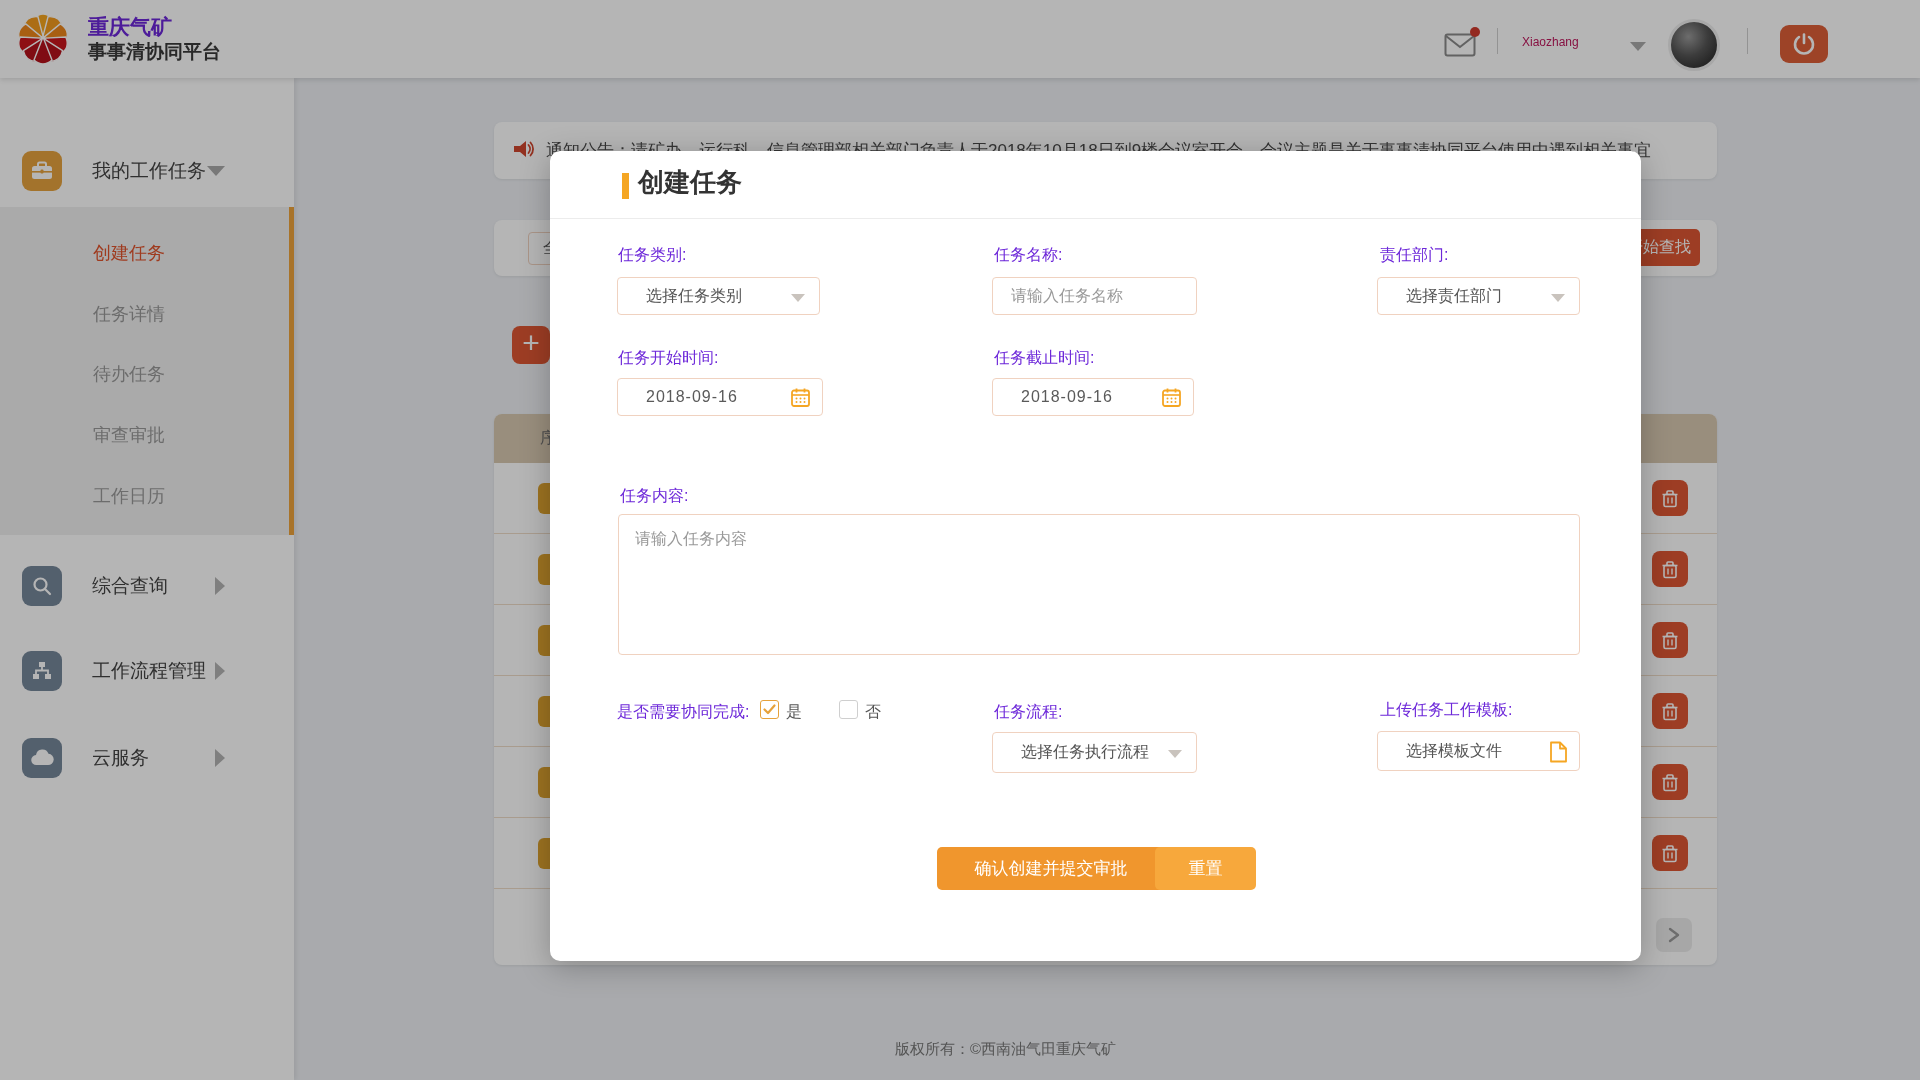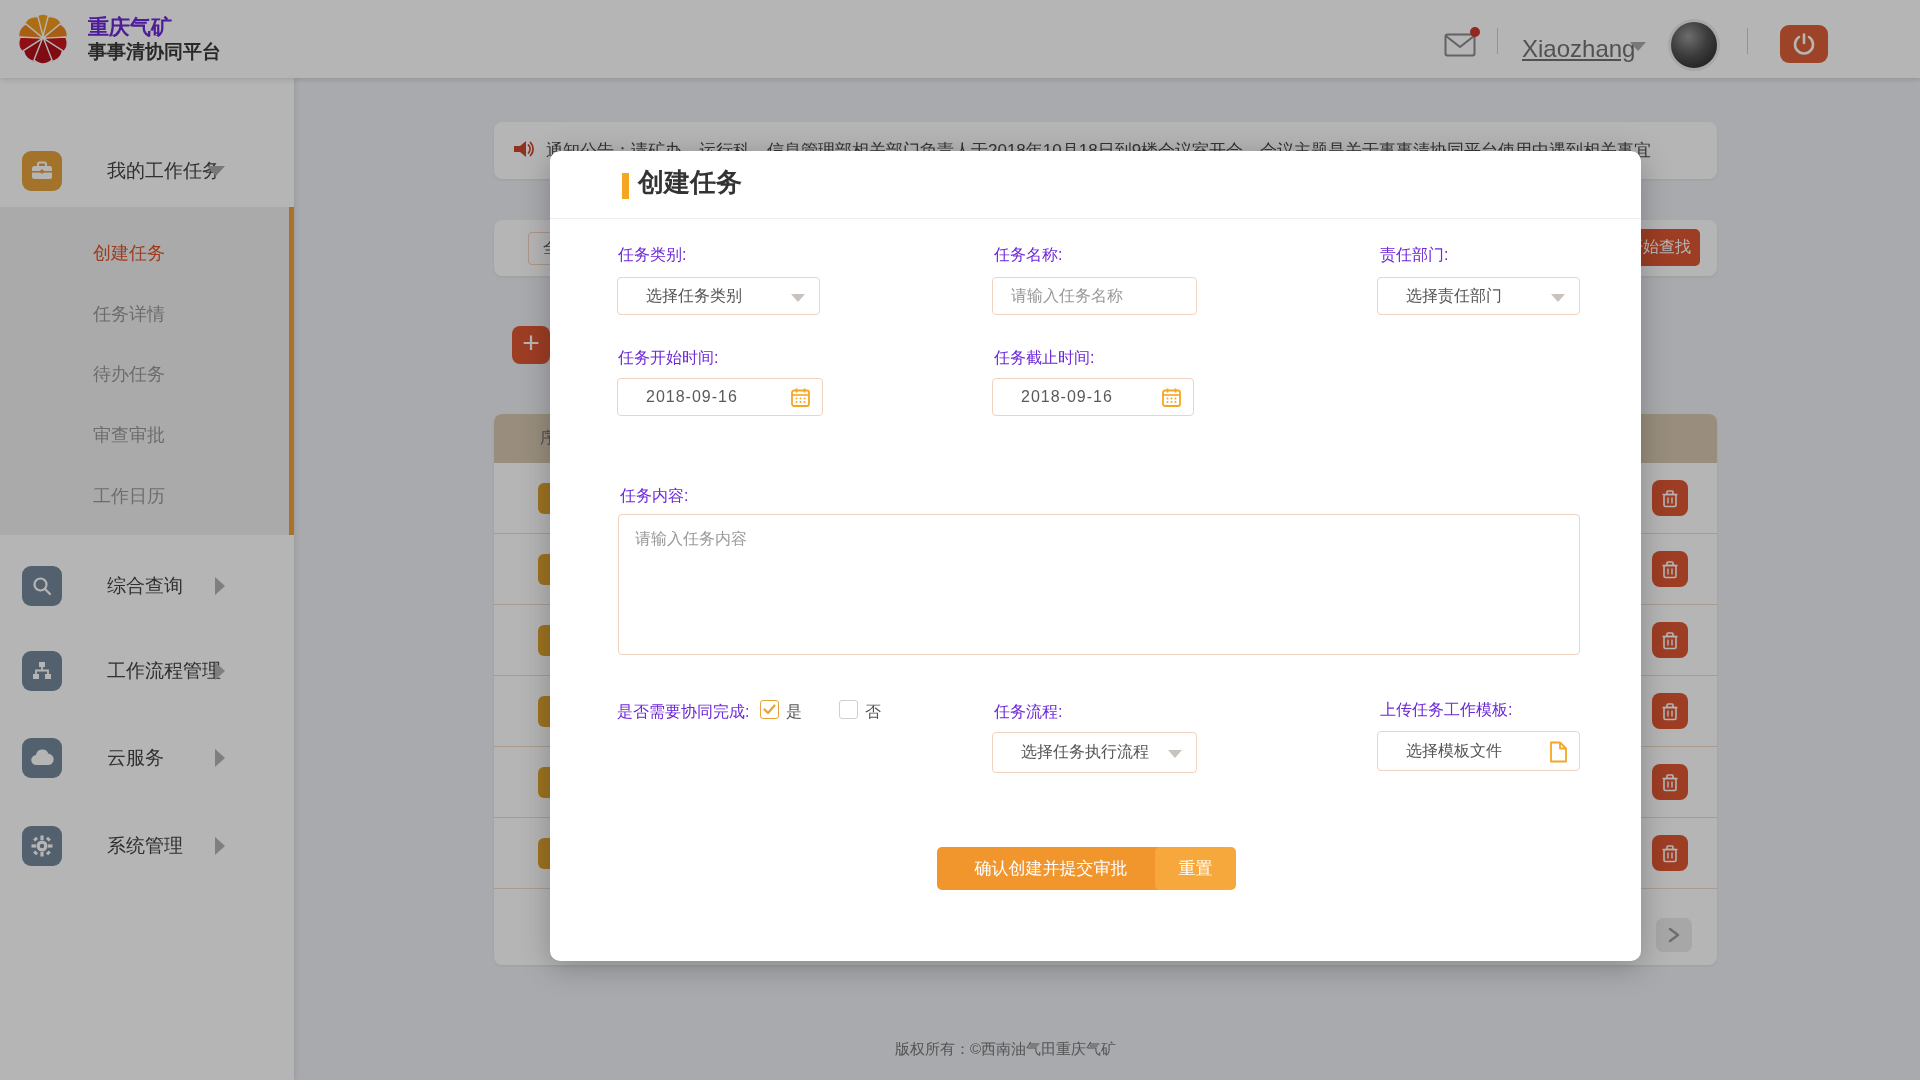--- a/index.html
+++ b/index.html
@@ -11,34 +11,34 @@
   .header { position:absolute; left:0; top:0; width:1920px; height:78px; background:#ffffff;
             box-shadow:0 2px 5px rgba(0,0,0,.12); z-index:10; }
   .brand { position:absolute; left:14px; top:8px; display:flex; align-items:center; gap:16px; }
   .brand-text { display:flex; flex-direction:column; line-height:1.25; }
   .brand-line1 { font-size:21px; font-weight:bold; color:#6d28d9; }
   .brand-line2 { font-size:19px; font-weight:bold; color:#3a3a3a; }
   .mail-wrap { position:absolute; left:1444px; top:32px; width:32px; height:26px; }
   .mail-dot { position:absolute; right:-4px; top:-5px; width:10px; height:10px; border-radius:50%;
               background:#cf3a2e; }
   .hdr-divider { position:absolute; top:28px; width:1px; height:26px; background:#cfcfcf; }
-  .username { position:absolute; left:1522px; top:35px; font-size:24px; color:#737373;text-decoration:underline; }
+  .username { position:absolute; left:1522px; top:35px; font-size:12px; color:#be185d; }
   .user-caret { position:absolute; left:1630px; top:42px; width:0; height:0;
                 border-left:8px solid transparent; border-right:8px solid transparent;
                 border-top:9px solid #a9a9a9; }
   .avatar { position:absolute; left:1668px; top:19px; width:52px; height:52px; border-radius:50%;
             background:radial-gradient(circle at 38% 32%, #9a9a9a 0%, #555 45%, #1d1d1d 100%);
             border:3px solid #ededed; }
   .power-btn { position:absolute; left:1780px; top:25px; width:48px; height:38px; border-radius:9px;
                background:#dd5f38; display:flex; align-items:center; justify-content:center; }
 
   
   .sidebar { position:absolute; left:0; top:78px; width:294px; height:1002px; background:#ffffff;
              box-shadow:2px 0 5px rgba(0,0,0,.08); z-index:9; }
-  .side-group { position:absolute; left:0; width:253px; height:66px; display:flex; align-items:center;gap:15px; }
+  .side-group { position:absolute; left:0; width:253px; height:66px; display:flex; align-items:center; }
   .icon-tile { width:40px; height:40px; border-radius:9px; margin-left:22px;
                display:flex; align-items:center; justify-content:center; flex:0 0 auto; }
   .tile-amber { background:#e6a33e; }
   .tile-slate { background:#76889a; }
   .side-label { font-size:19px; color:#444; margin-left:30px; }
   .caret-down { width:0; height:0; border-left:9px solid transparent; border-right:9px solid transparent;
                 border-top:10px solid #a9a9a9; position:absolute; right:28px; }
   .caret-right { width:0; height:0; border-top:9px solid transparent; border-bottom:9px solid transparent;
                  border-left:10px solid #b3b3b3; position:absolute; right:28px; }
   .submenu { position:absolute; left:0; top:129px; width:294px; height:328px; background:#f0f0f0;
@@ -101,21 +101,21 @@
                     font-family:"Liberation Sans","DejaVu Sans",sans-serif; }
   textarea.f-area::placeholder { color:#999; }
   .checkbox { position:absolute; top:549px; width:19px; height:19px; border-radius:3px;
               background:#fff; display:flex; align-items:center; justify-content:center; }
   .cb-checked { border:1px solid #e6a23c; }
   .cb-unchecked { border:1px solid #cfcfcf; }
   .cb-label { position:absolute; top:551px; font-size:16px; color:#555; }
   .m-btn { position:absolute; top:696px; height:43px; border-radius:5px; color:#fff; font-size:17px;
            display:flex; align-items:center; justify-content:center; border:none; }
   .btn-submit { left:387px; width:228px; background:#f0962d; }
-  .btn-reset { left:605px; width:81px; background:#f7a83c; }
+  .btn-reset { left:605px; width:101px; background:#f7a83c; }
 </style>
 </head>
 <body>
 
 <div class="app">
 
   <div class="header">
     <div class="brand">
       <span>
         <svg width="58" height="58" viewBox="0 0 58 58">
@@ -211,40 +211,20 @@
     <div class="side-group" style="top:647px;">
       <span class="icon-tile tile-slate">
         <svg width="24" height="18" viewBox="0 0 24 18">
           <path d="M6.5 16 a5 5 0 0 1 -0.5-10 a6.5 6.5 0 0 1 12.5-1.2 a4.6 4.6 0 0 1 -0.8 11.2 z" fill="#fff"></path>
         </svg>
       </span>
       <span class="side-label">云服务</span>
       <span class="caret-right"></span>
     </div>
 
-    <div class="side-group" style="top:735px;">
-      <span class="icon-tile tile-slate">
-        <svg width="22" height="22" viewBox="0 0 22 22">
-          <g fill="#fff">
-            <circle cx="11" cy="11" r="5.5"></circle>
-            <rect x="9.4" y="0.5" width="3.2" height="4.5"></rect>
-            <rect x="9.4" y="17" width="3.2" height="4.5"></rect>
-            <rect x="0.5" y="9.4" width="4.5" height="3.2"></rect>
-            <rect x="17" y="9.4" width="4.5" height="3.2"></rect>
-            <rect x="2.6" y="2.6" width="4" height="3" transform="rotate(-45 4.6 4.1)"></rect>
-            <rect x="15.4" y="2.6" width="4" height="3" transform="rotate(45 17.4 4.1)"></rect>
-            <rect x="2.6" y="16.4" width="4" height="3" transform="rotate(45 4.6 17.9)"></rect>
-            <rect x="15.4" y="16.4" width="4" height="3" transform="rotate(-45 17.4 17.9)"></rect>
-          </g>
-          <circle cx="11" cy="11" r="2.2" fill="#76889a"></circle>
-        </svg>
-      </span>
-      <span class="side-label">系统管理</span>
-      <span class="caret-right"></span>
-    </div>
   </div>
 
   <div class="main">
 
     <div class="card notice-card">
       <span style="margin-left:18px;">
         <svg width="22" height="22" viewBox="0 0 22 22">
           <path d="M2 8 H8 L14 3 V19 L8 14 H2 Z" fill="#cf452e"></path>
           <path d="M16.5 7 a6 6 0 0 1 0 8 M18.5 4.5 a9.5 9.5 0 0 1 0 13" fill="none" stroke="#cf452e" stroke-width="1.8" stroke-linecap="round"></path>
         </svg>

